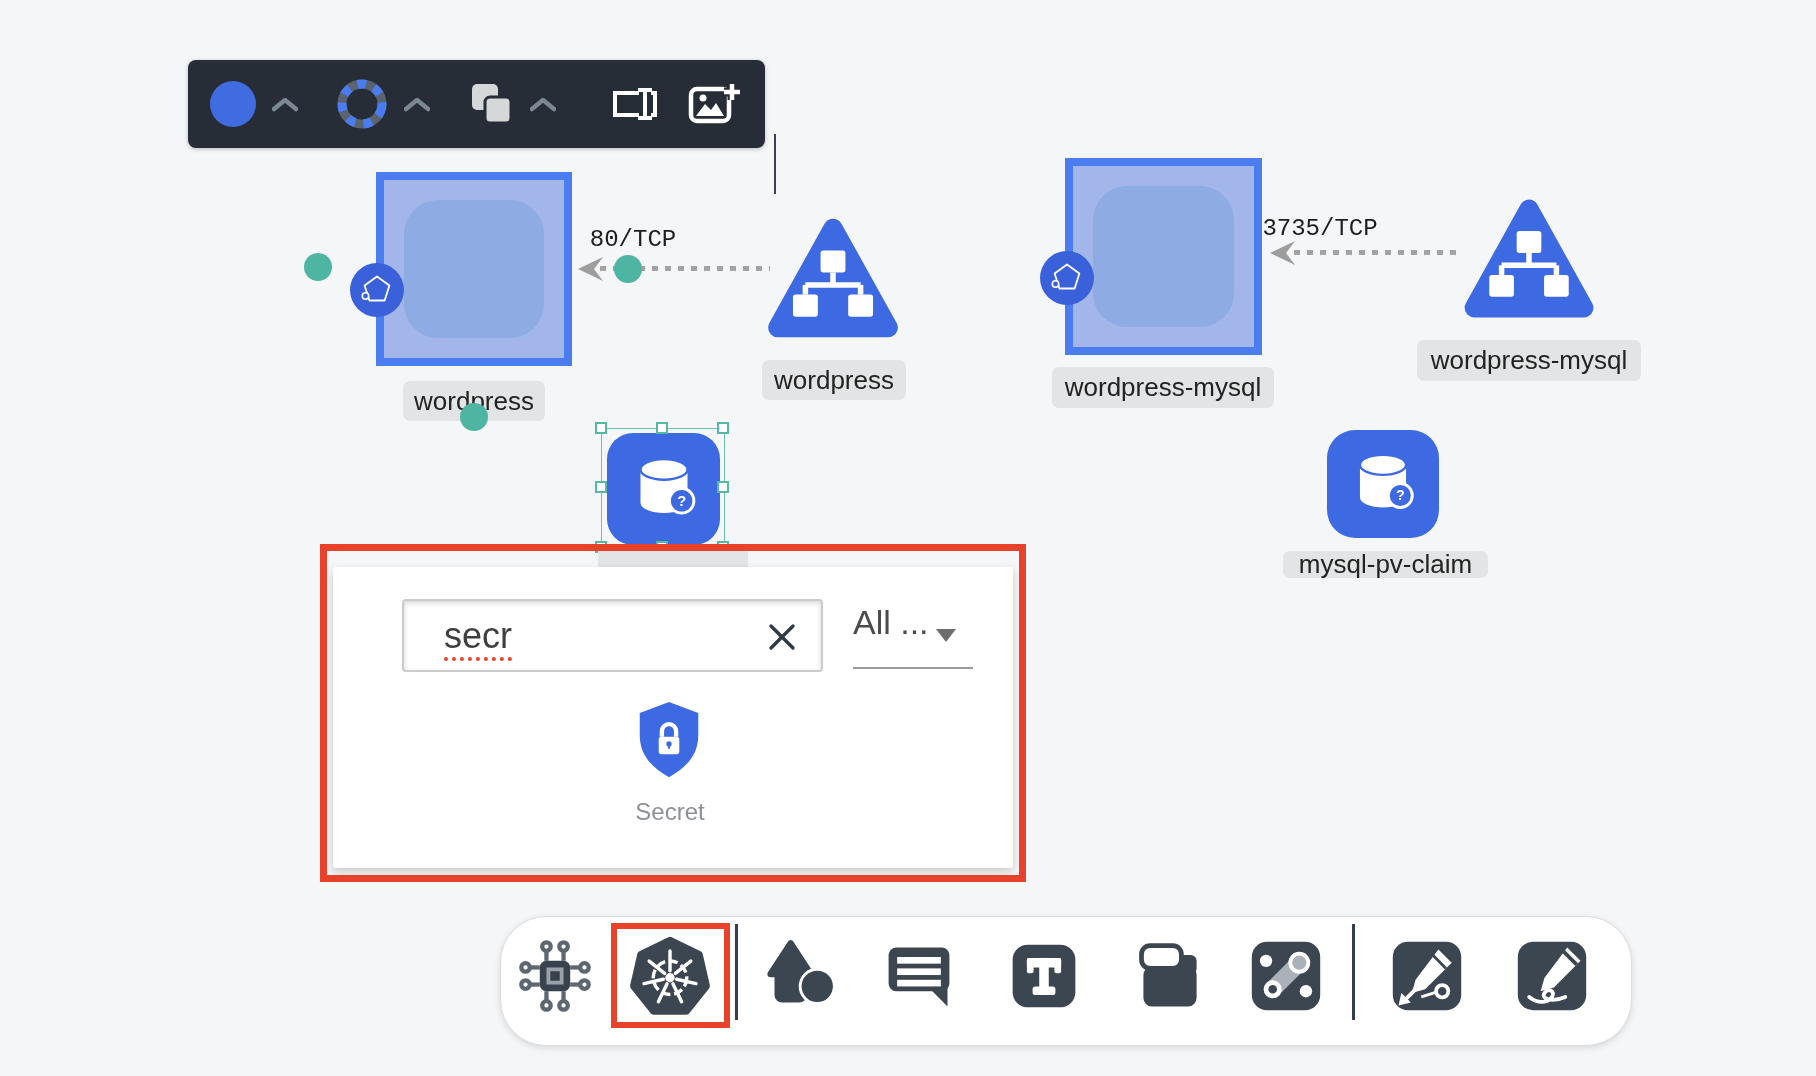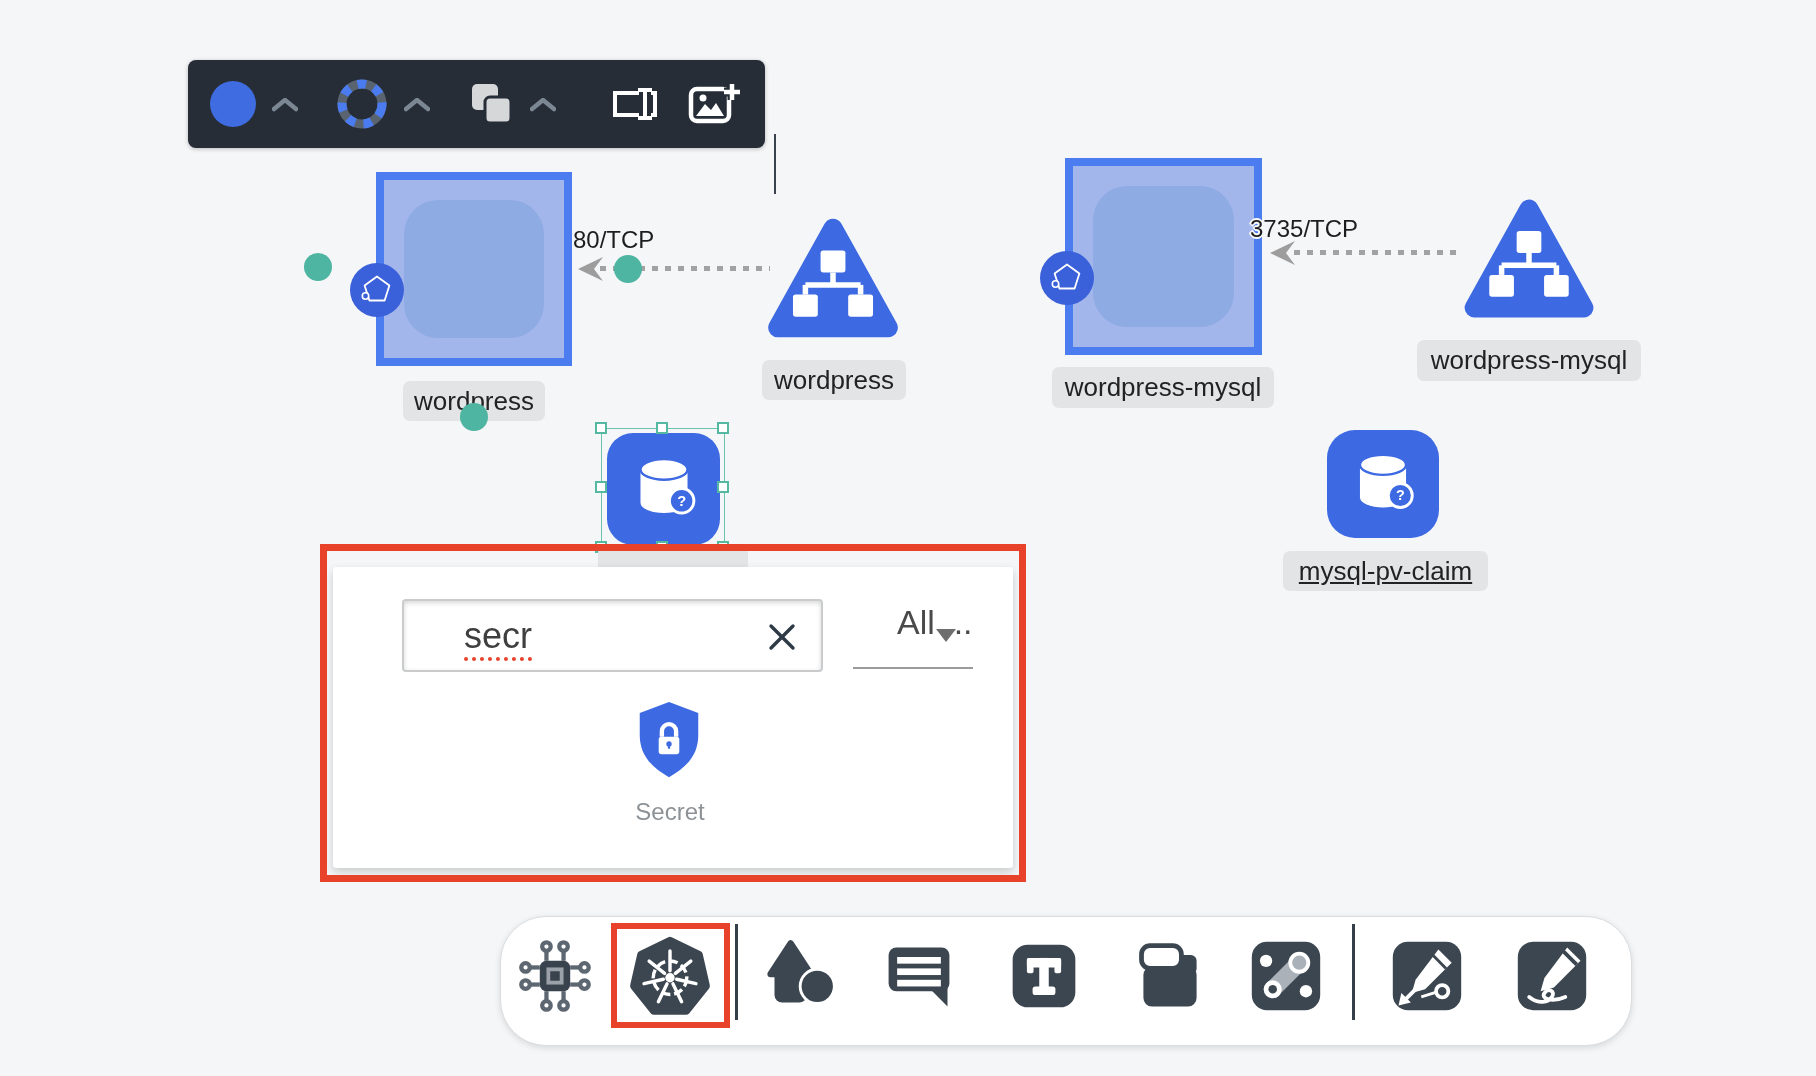--- a/index.html
+++ b/index.html
@@ -14,42 +14,42 @@
   
   .pod{box-sizing:border-box;border:8px solid #4b7cf0;background:#a2b6ec;z-index:2;}
   .pod-inner{position:absolute;left:20px;top:20px;right:20px;bottom:20px;
     border-radius:34px;background:#8fabe3;}
   .badge{width:54px;height:54px;border-radius:50%;background:#3a60da;z-index:3;
     display:flex;align-items:center;justify-content:center;}
   .node-label{background:#e3e4e5;border-radius:7px;color:#222;font-size:26px;
     display:flex;align-items:center;justify-content:center;z-index:4;white-space:nowrap;}
   .teal-dot{width:28px;height:28px;border-radius:50%;background:#4db5a1;z-index:5;}
   .edge{height:5px;background:repeating-linear-gradient(90deg,#a2a2a2 0 6px,transparent 6px 13px);z-index:1;}
-  .port-label{font-size:24px;color:#1d1d1d;font-weight:500;z-index:4;
+  .port-label{font-size:24px;color:#1d1d1d;font-weight:500;text-align:center;z-index:4;
     text-shadow:2px 0 0 #f5f6f7,-2px 0 0 #f5f6f7,0 2px 0 #f5f6f7,0 -2px 0 #f5f6f7,
-      1px 1px 0 #f5f6f7,-1px -1px 0 #f5f6f7,1px -1px 0 #f5f6f7,-1px 1px 0 #f5f6f7;}
+      1px 1px 0 #f5f6f7,-1px -1px 0 #f5f6f7,1px -1px 0 #f5f6f7,-1px 1px 0 #f5f6f7;font-family:Liberation Mono, monospace;}
   .blue-tile{background:#3d6ae2;display:flex;align-items:center;justify-content:center;z-index:3;}
   
   .sel-box{border:1px solid rgba(84,185,160,.85);z-index:6;}
   .handle{width:12px;height:12px;background:#fff;border:2px solid #54b9a0;
     box-sizing:border-box;z-index:7;}
   
   .panel-frame{left:320px;top:544px;width:706px;height:338px;box-sizing:border-box;
     border:7px solid #e8432a;z-index:33;pointer-events:none;}
   .hidden-label{left:598px;top:549px;width:150px;height:20px;background:#e3e4e5;
     border-radius:4px;z-index:31;}
   .panel{left:333px;top:567px;width:680px;height:301px;background:#fff;border-radius:3px;
     box-shadow:0 4px 10px rgba(0,0,0,.18);z-index:32;}
   .search-box{left:402px;top:599px;width:421px;height:73px;box-sizing:border-box;
     background:#fff;border:2px solid #c9cbcd;border-radius:4px;z-index:34;
     box-shadow:inset 0 2px 5px rgba(0,0,0,.16);}
   .search-text{position:absolute;left:40px;top:0;line-height:69px;font-size:36px;color:#3f3f3f;
     text-decoration:underline;text-decoration-style:dotted;text-decoration-color:#e8432a;
-    text-decoration-thickness:4px;text-underline-offset:9px;margin-left:20px;}
-  .filter-text{left:853px;top:603px;font-size:34px;color:#4a4a4a;z-index:34;margin-left:44px;}
+    text-decoration-thickness:4px;text-underline-offset:9px;}
+  .filter-text{left:853px;top:603px;font-size:34px;color:#4a4a4a;z-index:34;}
   .filter-caret{left:936px;top:629px;width:0;height:0;border-left:10px solid transparent;
     border-right:10px solid transparent;border-top:13px solid #6e6e6e;z-index:34;}
   .filter-underline{left:853px;top:667px;width:120px;height:2px;background:#9b9b9b;z-index:34;}
   .result-label{left:600px;top:798px;width:140px;text-align:center;font-size:24px;
     color:#8d9296;z-index:34;}
   
   .bottom-toolbar{left:500px;top:916px;width:1130px;height:128px;background:#fff;
     border:1px solid #dadde0;border-radius:46px;box-shadow:0 2px 6px rgba(0,0,0,.12);z-index:40;}
   .bt-divider{width:3px;height:96px;top:924px;background:#343f4a;z-index:42;}
   .tool{z-index:41;}
@@ -166,21 +166,21 @@
   <div class="abs node-label" style="left:1417px;top:340px;width:224px;height:41px;">wordpress-mysql</div>
 
   <div class="abs blue-tile" style="left:1327px;top:430px;width:112px;height:108px;border-radius:28px;">
     <svg width="100" height="96" viewBox="0 0 100 100">
       <path d="M26,30 a24,10.5 0 0 1 48 0 v34 a24,10.5 0 0 1 -48 0 Z" fill="#fff"></path>
       <ellipse cx="50" cy="30" rx="24" ry="10.5" fill="#fff" stroke="#3d6ae2" stroke-width="2.5"></ellipse>
       <circle cx="68" cy="62" r="12.5" fill="#3d6ae2" stroke="#fff" stroke-width="3"></circle>
       <text x="68" y="67" text-anchor="middle" font-size="15" font-weight="bold" fill="#fff" font-family="Liberation Sans,sans-serif">?</text>
     </svg>
   </div>
-  <div class="abs node-label" style="left:1283px;top:551px;width:205px;height:40px;text-decoration:underline;">mysql-pv-claim</div>
+  <div class="abs node-label" style="left:1283px;top:551px;width:205px;height:27px;">mysql-pv-claim</div>
 
   <div class="abs blue-tile" style="left:607px;top:433px;width:113px;height:112px;border-radius:26px;z-index:6;">
     <svg width="100" height="98" viewBox="0 0 100 100">
       <path d="M26,30 a24,10.5 0 0 1 48 0 v34 a24,10.5 0 0 1 -48 0 Z" fill="#fff"></path>
       <ellipse cx="50" cy="30" rx="24" ry="10.5" fill="#fff" stroke="#3d6ae2" stroke-width="2.5"></ellipse>
       <circle cx="68" cy="62" r="12.5" fill="#3d6ae2" stroke="#fff" stroke-width="3"></circle>
       <text x="68" y="67" text-anchor="middle" font-size="15" font-weight="bold" fill="#fff" font-family="Liberation Sans,sans-serif">?</text>
     </svg>
   </div>
   <div class="abs sel-box" style="left:601px;top:428px;width:122px;height:119px;"></div>

